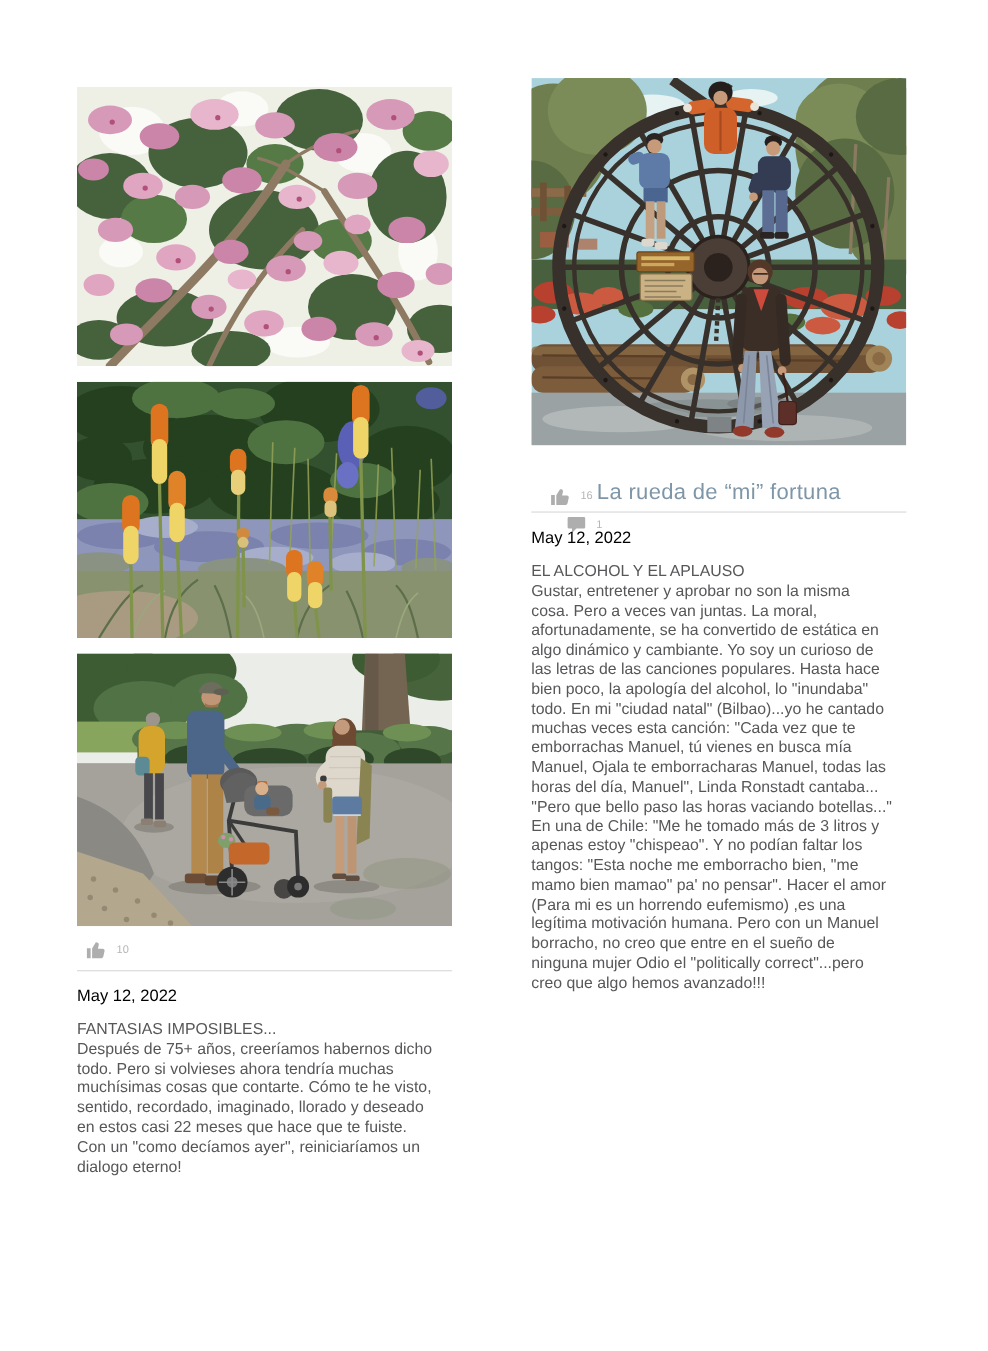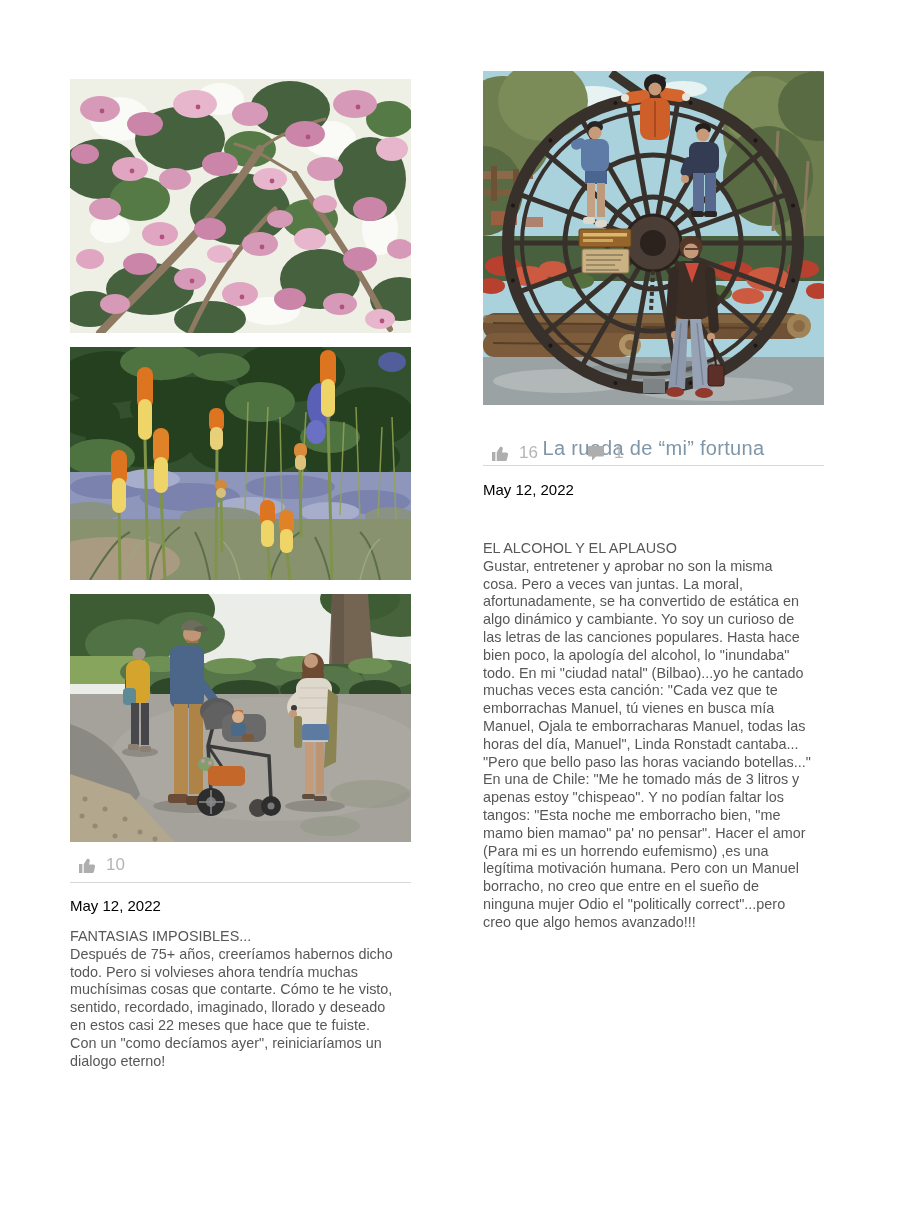--- a/index.html
+++ b/index.html
@@ -7,22 +7,22 @@
     position:relative;width:898px;height:1228px;background:#ffffff;
     font-family:"Liberation Sans", sans-serif;overflow:hidden;margin:0 auto;
   }
   .photo{position:absolute;overflow:hidden;}
   .photo svg{display:block;}
   .caption{
     position:absolute;left:483px;top:405px;width:341px;height:26px;
     text-align:center;font-size:20px;letter-spacing:.3px;color:#7e96a8;margin-top:32px;
   }
   .like-row{
-    position:absolute;display:flex;align-items:center;gap:25px;
-    color:#b5b5b5;font-size:17px;
+    position:absolute;display:flex;align-items:center;gap:9px;
+    color:#b5b5b5;font-size:10px;flex-direction:column;
   }
   .like-row .grp{display:flex;align-items:center;gap:9px;}
   .like-row .grp+.grp{margin-left:24px;}
   .like-row svg{display:block;}
   .divider{position:absolute;height:1px;background:#d8d8d8;width:341px;}
   .post-date{
     position:absolute;width:341px;font-size:15px;font-weight:400;color:#000000;
   }
   .post-body{
     position:absolute;width:348px;font-size:14.4px;line-height:17.8px;
@@ -574,21 +574,21 @@
         <path fill="#aeaeae" d="M2.5 1h15A1.5 1.5 0 0 1 19 2.5v9a1.5 1.5 0 0 1-1.5 1.5H10l-4.5 4.5V13h-3A1.5 1.5 0 0 1 1 11.5v-9A1.5 1.5 0 0 1 2.5 1z"></path>
       </svg>
       <span>1</span>
     </span>
   </div>
 
   <div class="divider" style="left:483px;top:465px"></div>
 
   <div class="post-date" style="left:483px;top:481px">May 12, 2022</div>
 
-  <div class="post-body" style="left:483px;top:540px">EL ALCOHOL Y EL APLAUSO
+  <div class="post-body" style="left:483px;top:512px">EL ALCOHOL Y EL APLAUSO
 Gustar, entretener y aprobar no son la misma
 cosa. Pero a veces van juntas. La moral,
 afortunadamente, se ha convertido de estática en
 algo dinámico y cambiante. Yo soy un curioso de
 las letras de las canciones populares. Hasta hace
 bien poco, la apología del alcohol, lo "inundaba"
 todo. En mi "ciudad natal" (Bilbao)...yo he cantado
 muchas veces esta canción: "Cada vez que te
 emborrachas Manuel, tú vienes en busca mía
 Manuel, Ojala te emborracharas Manuel, todas las

